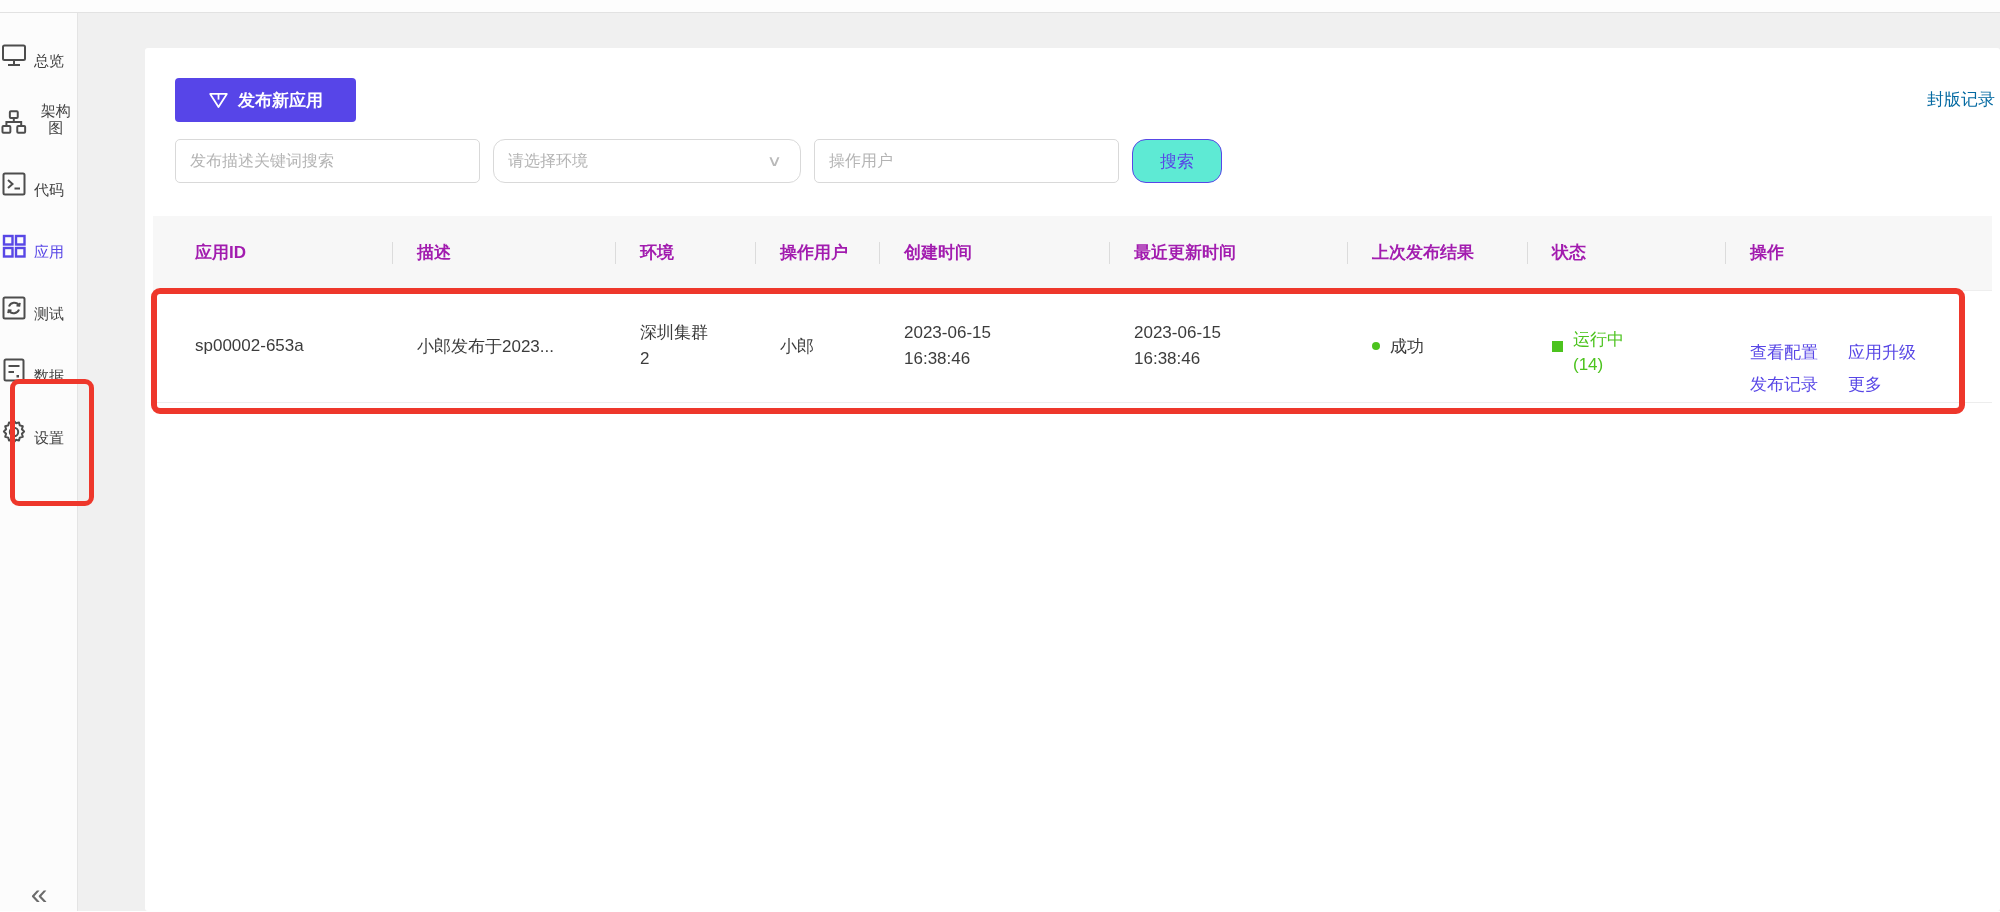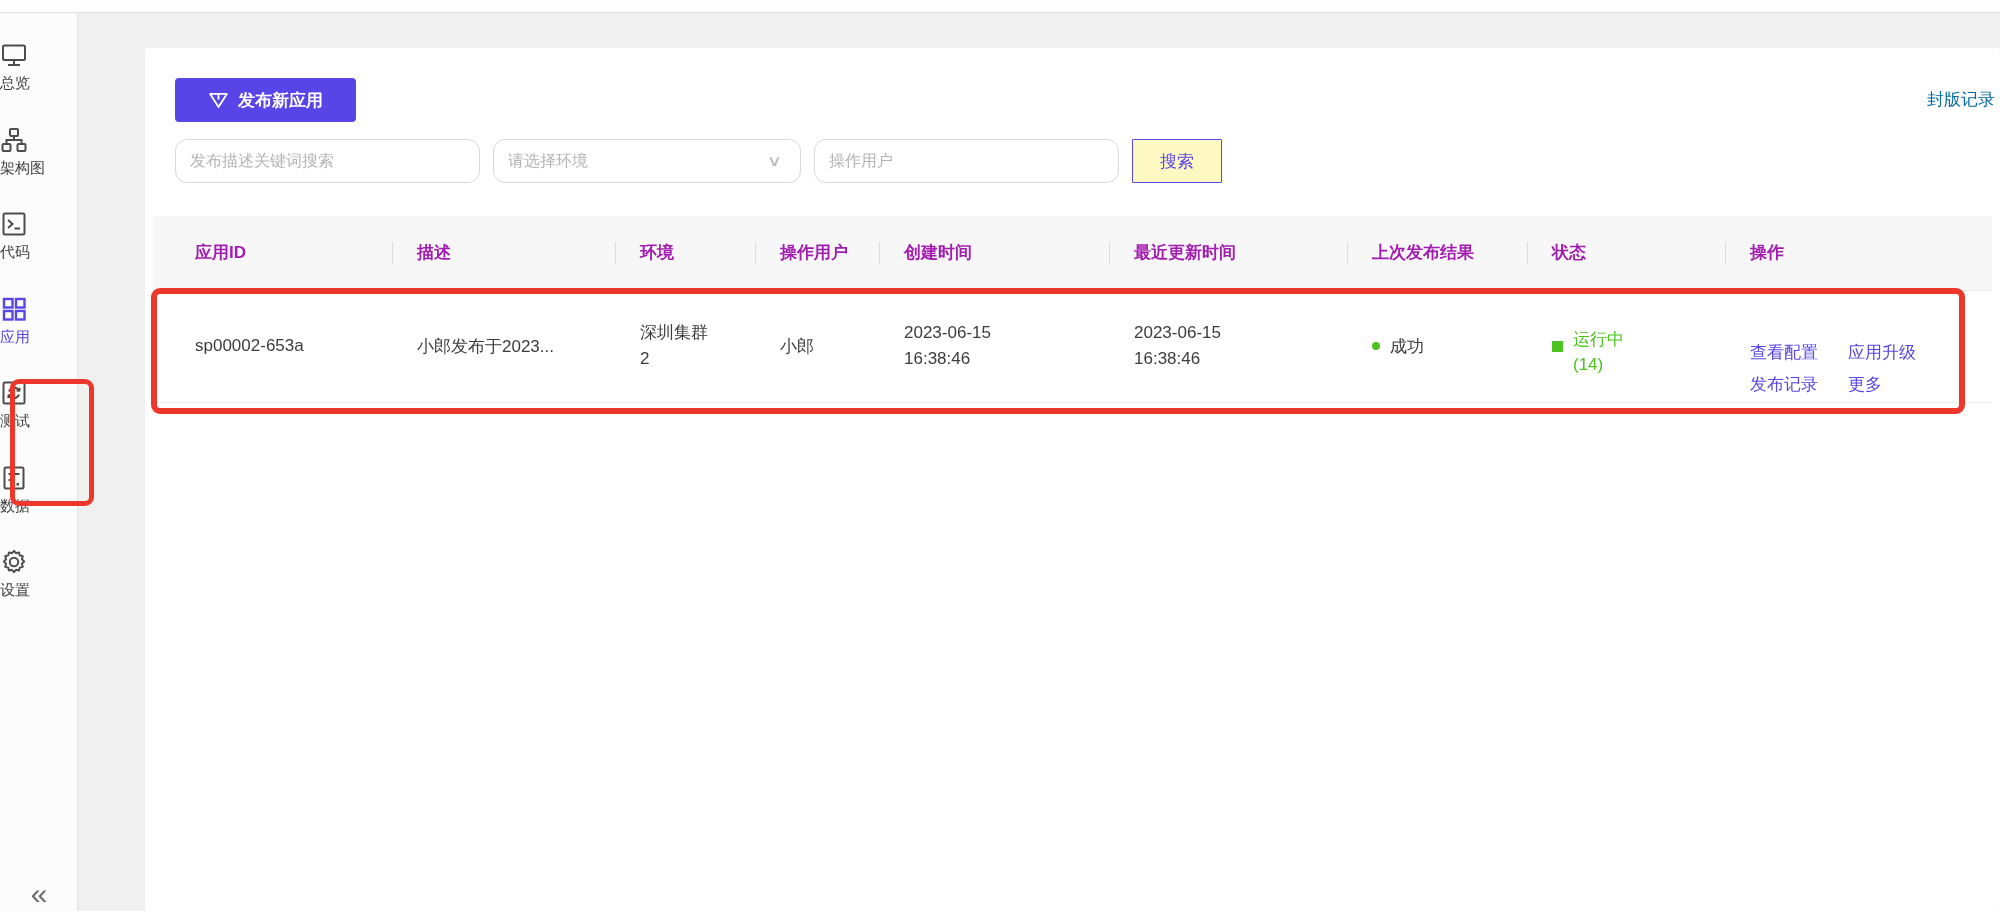--- a/index.html
+++ b/index.html
@@ -4,21 +4,21 @@
 <style>
   * { margin:0; padding:0; box-sizing:border-box; }
   html,body { width:2000px; height:912px; overflow:hidden; background:#fff;
               font-family:"Liberation Sans", sans-serif; }
   .topbar { height:13px; background:#fdfdfd; border-bottom:1px solid #e2e2e2; }
   .layout { display:flex; height:898px; }
 
   
   .sidebar { width:78px; background:#fcfcfc; border-right:1px solid #e4e4e4;
              position:relative; flex-shrink:0; }
-  .side-item { width:78px; display:flex; flex-direction:column; align-items:flex-start;
+  .side-item { width:78px; display:flex; align-items:flex-end;
                gap:6px; margin-top:34px; cursor:pointer; }
   .side-item:first-child { margin-top:28px; }
   .side-item .lbl { font-size:15px; color:#3f3f3f; line-height:1.1; text-align:center; }
   .side-item svg { display:block; }
   .side-item.active .lbl { color:#5847e6; }
   .collapse { position:absolute; bottom:2px; left:0; width:78px; text-align:center;
               font-size:30px; color:#6b6b6b; cursor:pointer; line-height:1; }
 
   
   .main { flex:1; background:#f0f0f0; position:relative; }
@@ -28,30 +28,30 @@
   .seal-link { position:absolute; top:40px; right:5px; color:#0369a1; font-size:17px;
                cursor:pointer; white-space:nowrap; }
 
   .publish-btn { position:absolute; left:30px; top:30px; width:181px; height:44px;
                  background:#5745e8; color:#fff; border:none; border-radius:4px;
                  font-size:17px; font-weight:700; display:flex; align-items:center;
                  justify-content:center; gap:9px; cursor:pointer;
                  font-family:"Liberation Sans", sans-serif; }
 
   .filters { position:absolute; left:30px; top:91px; display:flex; gap:13px; }
-  .txt-input { width:305px; height:44px; border:1px solid #d9d9d9; border-radius:12px;
+  .txt-input { width:305px; height:44px; border:1px solid #d9d9d9; border-radius:5px;
                padding:0 14px; font-size:16px; color:#333; background:#fff;
                font-family:"Liberation Sans", sans-serif; }
   .txt-input::placeholder { color:#b4b4b4; opacity:1; }
   .select { width:308px; height:44px; border:1px solid #d9d9d9; border-radius:12px;
             padding:0 14px; font-size:16px; color:#b4b4b4; background:#fff;
             display:flex; align-items:center; justify-content:space-between; cursor:pointer; }
   .select .chev { color:#b9b9b9; font-size:15px; transform:scaleX(1.4); margin-right:6px; }
-  .search-btn { width:90px; height:44px; background:#fef9c3; border:1px solid #5847e6;
-                color:#5847e6; border-radius:1px; font-size:17px; cursor:pointer;
+  .search-btn { width:90px; height:44px; background:#5eead4; border:1px solid #5847e6;
+                color:#5847e6; border-radius:14px; font-size:17px; cursor:pointer;
                 font-family:"Liberation Sans", sans-serif; }
 
   
   .table-wrap { position:absolute; left:8px; right:8px; top:168px; }
   table { width:100%; border-collapse:collapse; table-layout:fixed; }
   th { background:#f7f7f7; text-align:left; font-size:17px; font-weight:700;
        color:#a21caf; height:74px; padding:0 14px 0 24px; position:relative;
        border-bottom:1px solid #eeeeee; white-space:nowrap; }
   th:first-child { padding-left:42px; }
   th:not(:last-child)::after { content:""; position:absolute; right:0; top:26px;

